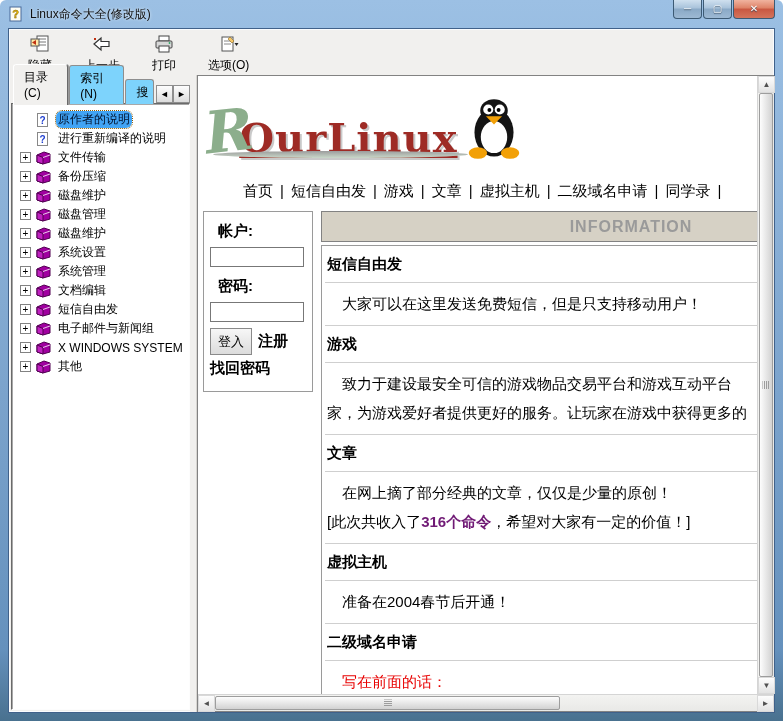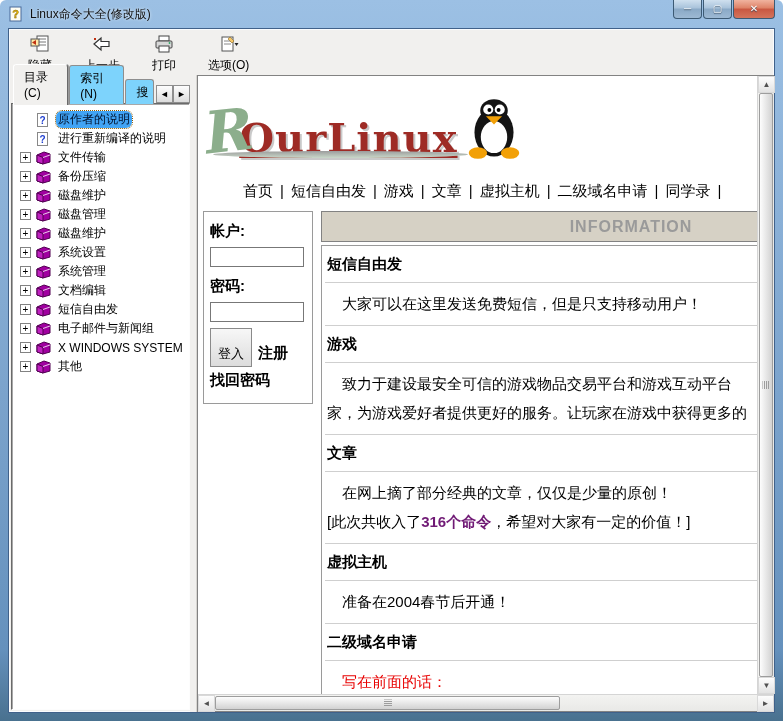--- a/index.html
+++ b/index.html
@@ -59,24 +59,24 @@
 
   .navbar{ margin:22px 0 10px 40px; font-size:15px; white-space:nowrap; }
   .navbar a{ color:#000; text-decoration:none; }
   .nav-sep{ padding:0 7px; }
 
   .cols{ display:flex; align-items:flex-start; margin-top:6px; }
 
   .loginbox{ width:110px; flex:0 0 auto; border:1px solid #9a9a9a; background:#fff; }
   .login-title{ text-align:center; font-weight:bold; font-size:15px; color:#3a3a3a; padding:7px 0 8px; border-bottom:1px solid #9a9a9a; }
   .login-body{ padding:6px 5px 10px 6px; }
-  .fld-label{ font-weight:bold; font-size:15px; margin:4px 0 6px; }
+  .fld-label{ font-weight:bold; font-size:15px; margin:4px 8px 6px; }
   .fld-input{ width:94px; height:20px; border:1px solid #777; background:#fff; margin-bottom:6px; font-size:13px; padding:0 2px; }
   .login-line{ line-height:26px; font-size:15px; font-weight:bold; }
-  .btn-login{ font-size:13px; padding:16px 7px 3px; border:1px solid #8a8a8a; background:linear-gradient(#f7f7f7,#dcdcdc); margin-right:6px; }
+  .btn-login{ font-size:13px; padding:4px 7px 3px; border:1px solid #8a8a8a; background:linear-gradient(#f7f7f7,#dcdcdc); margin-right:6px; }
   .login-line a{ color:#000; text-decoration:none; }
 
   .infocol{ margin-left:8px; width:620px; flex:0 0 auto; }
   .info-header{ height:31px; background:#d6d1c5; border:1px solid #828282; display:flex; align-items:center; justify-content:center;
      font-weight:bold; font-size:16px; color:#9a9a9a; letter-spacing:1px; font-family:"Liberation Sans",sans-serif; }
   .info-body{ margin-top:3px; border:1px solid #9a9a9a; border-bottom:none; padding:0 3px; }
   .sec-title{ font-weight:bold; font-size:15px; padding:9px 2px 8px; border-bottom:1px solid #cfcfcf; white-space:nowrap; overflow:hidden; }
   .sec-body{ padding:6px 2px 7px; border-bottom:1px solid #cfcfcf; }
   .sec-line{ line-height:29px; white-space:nowrap; overflow:hidden; }
   .t-red{ color:#e80000; }

